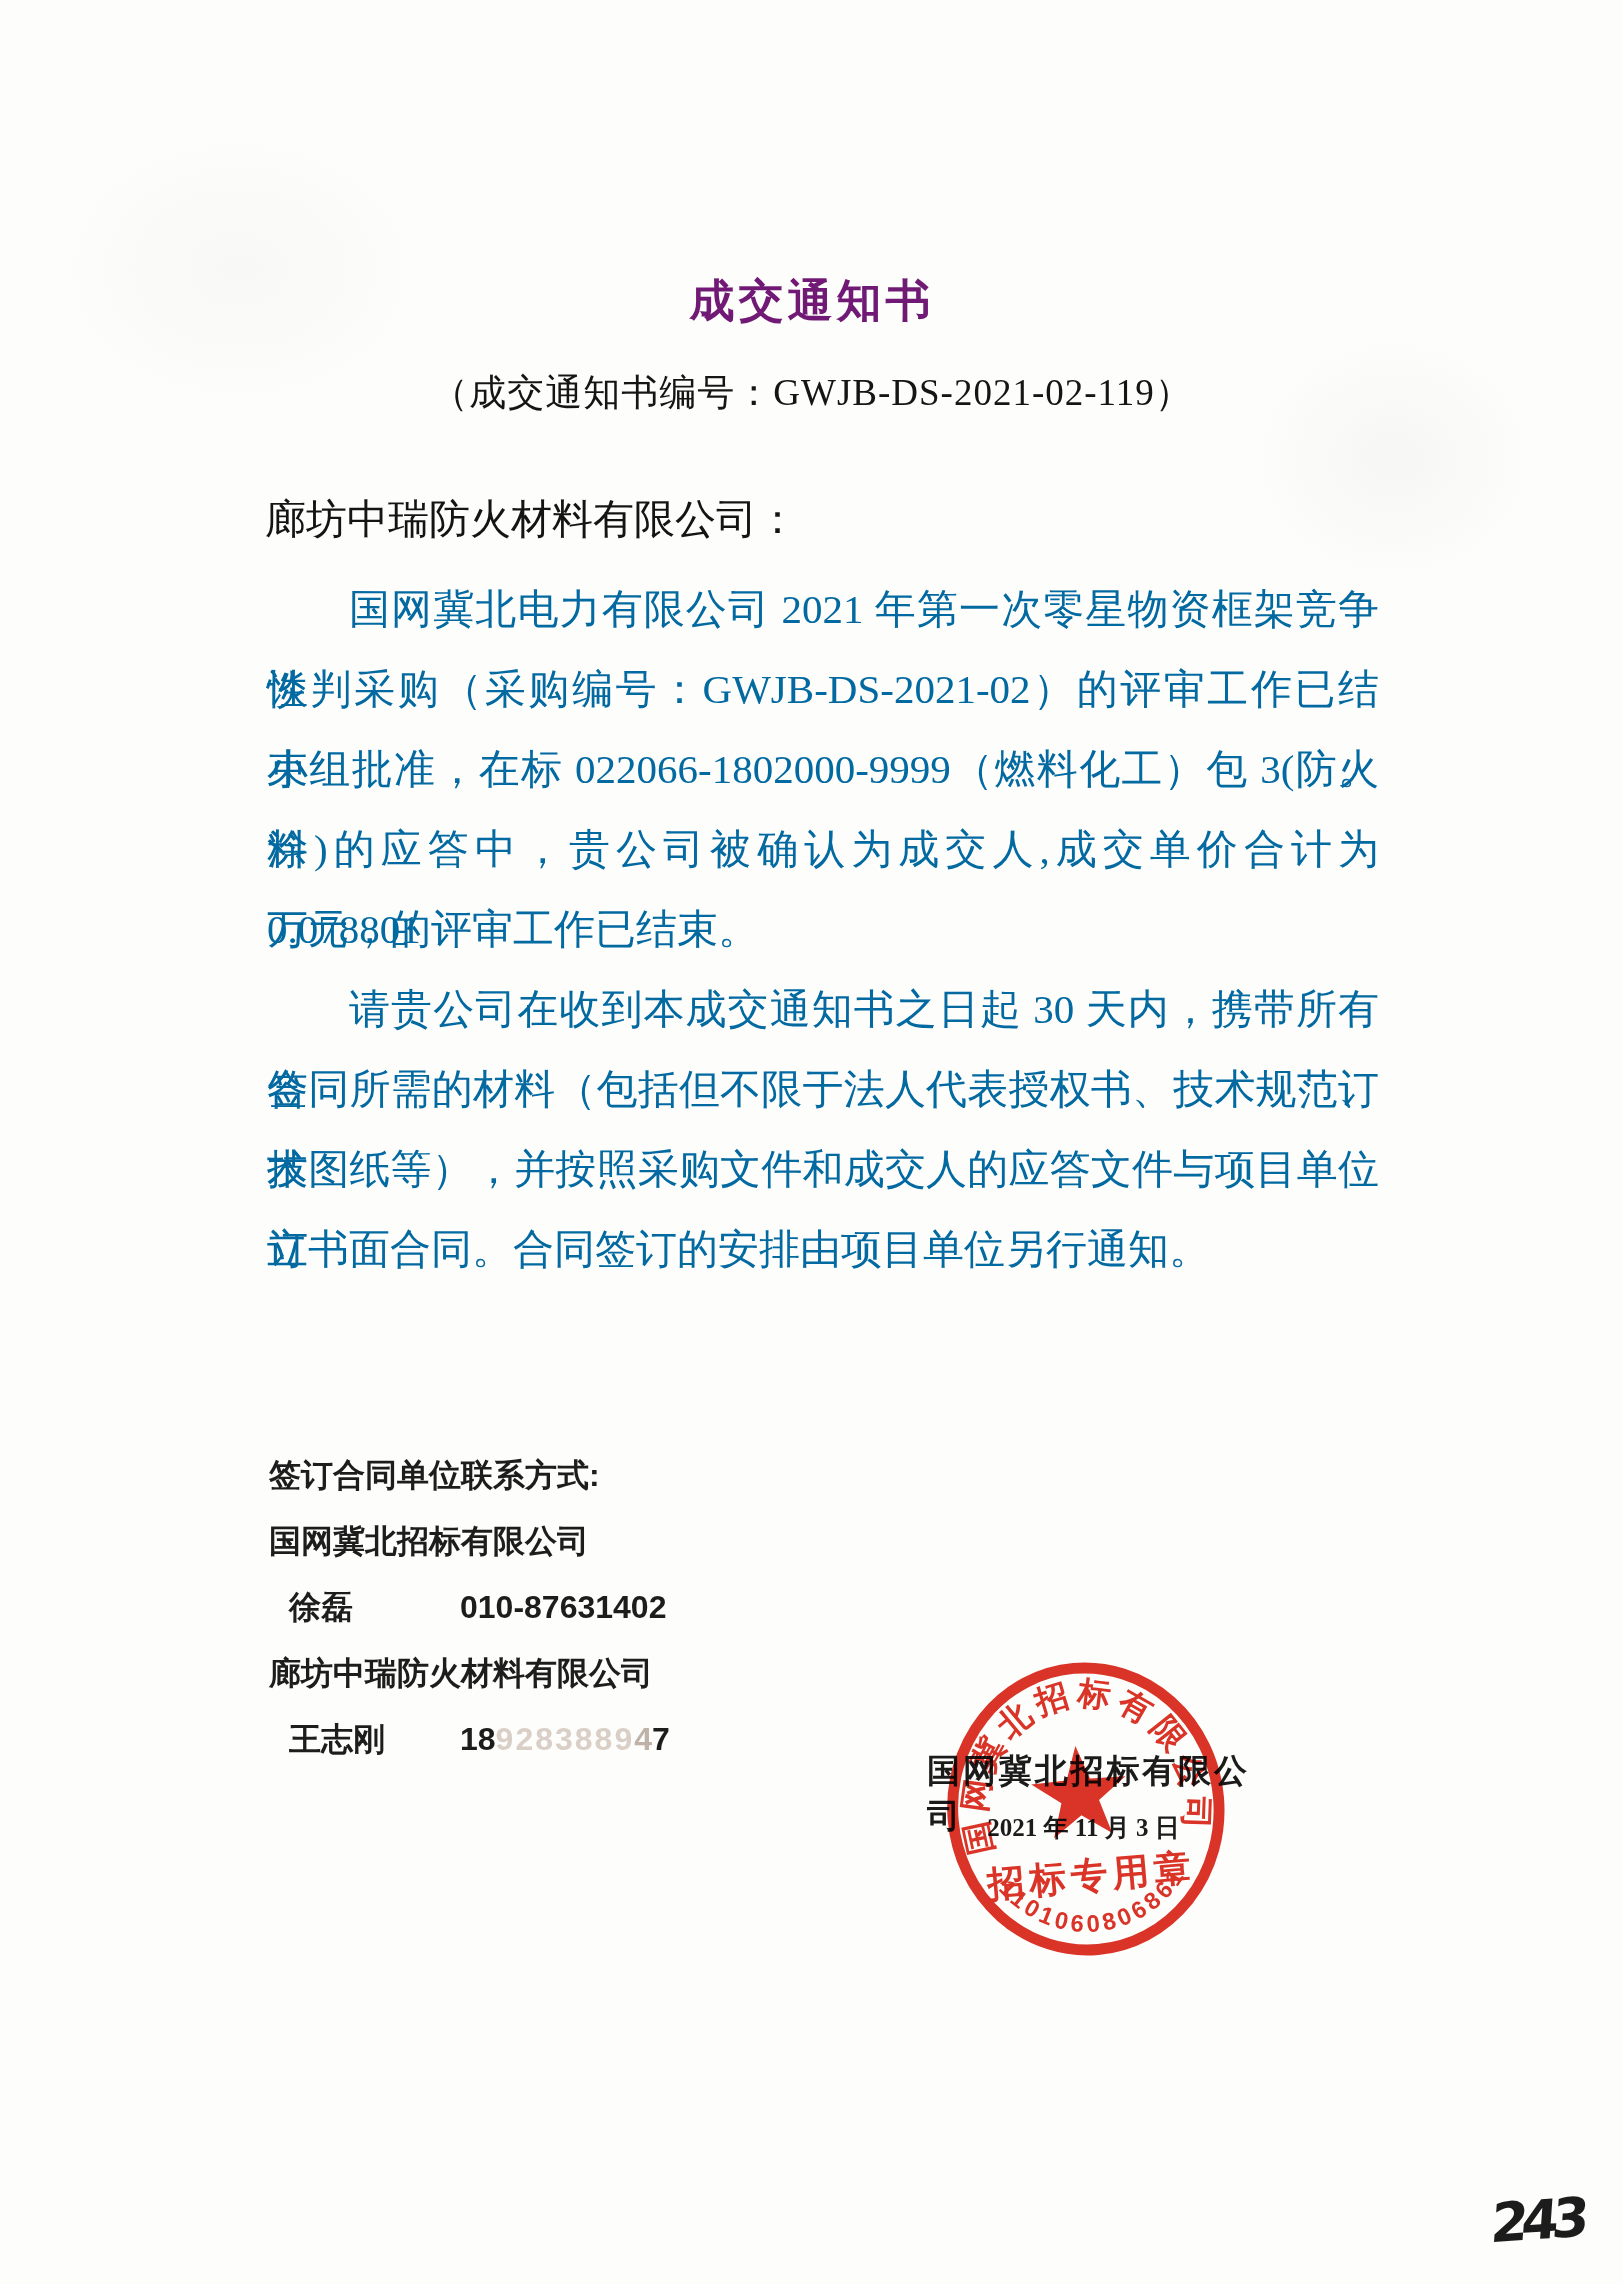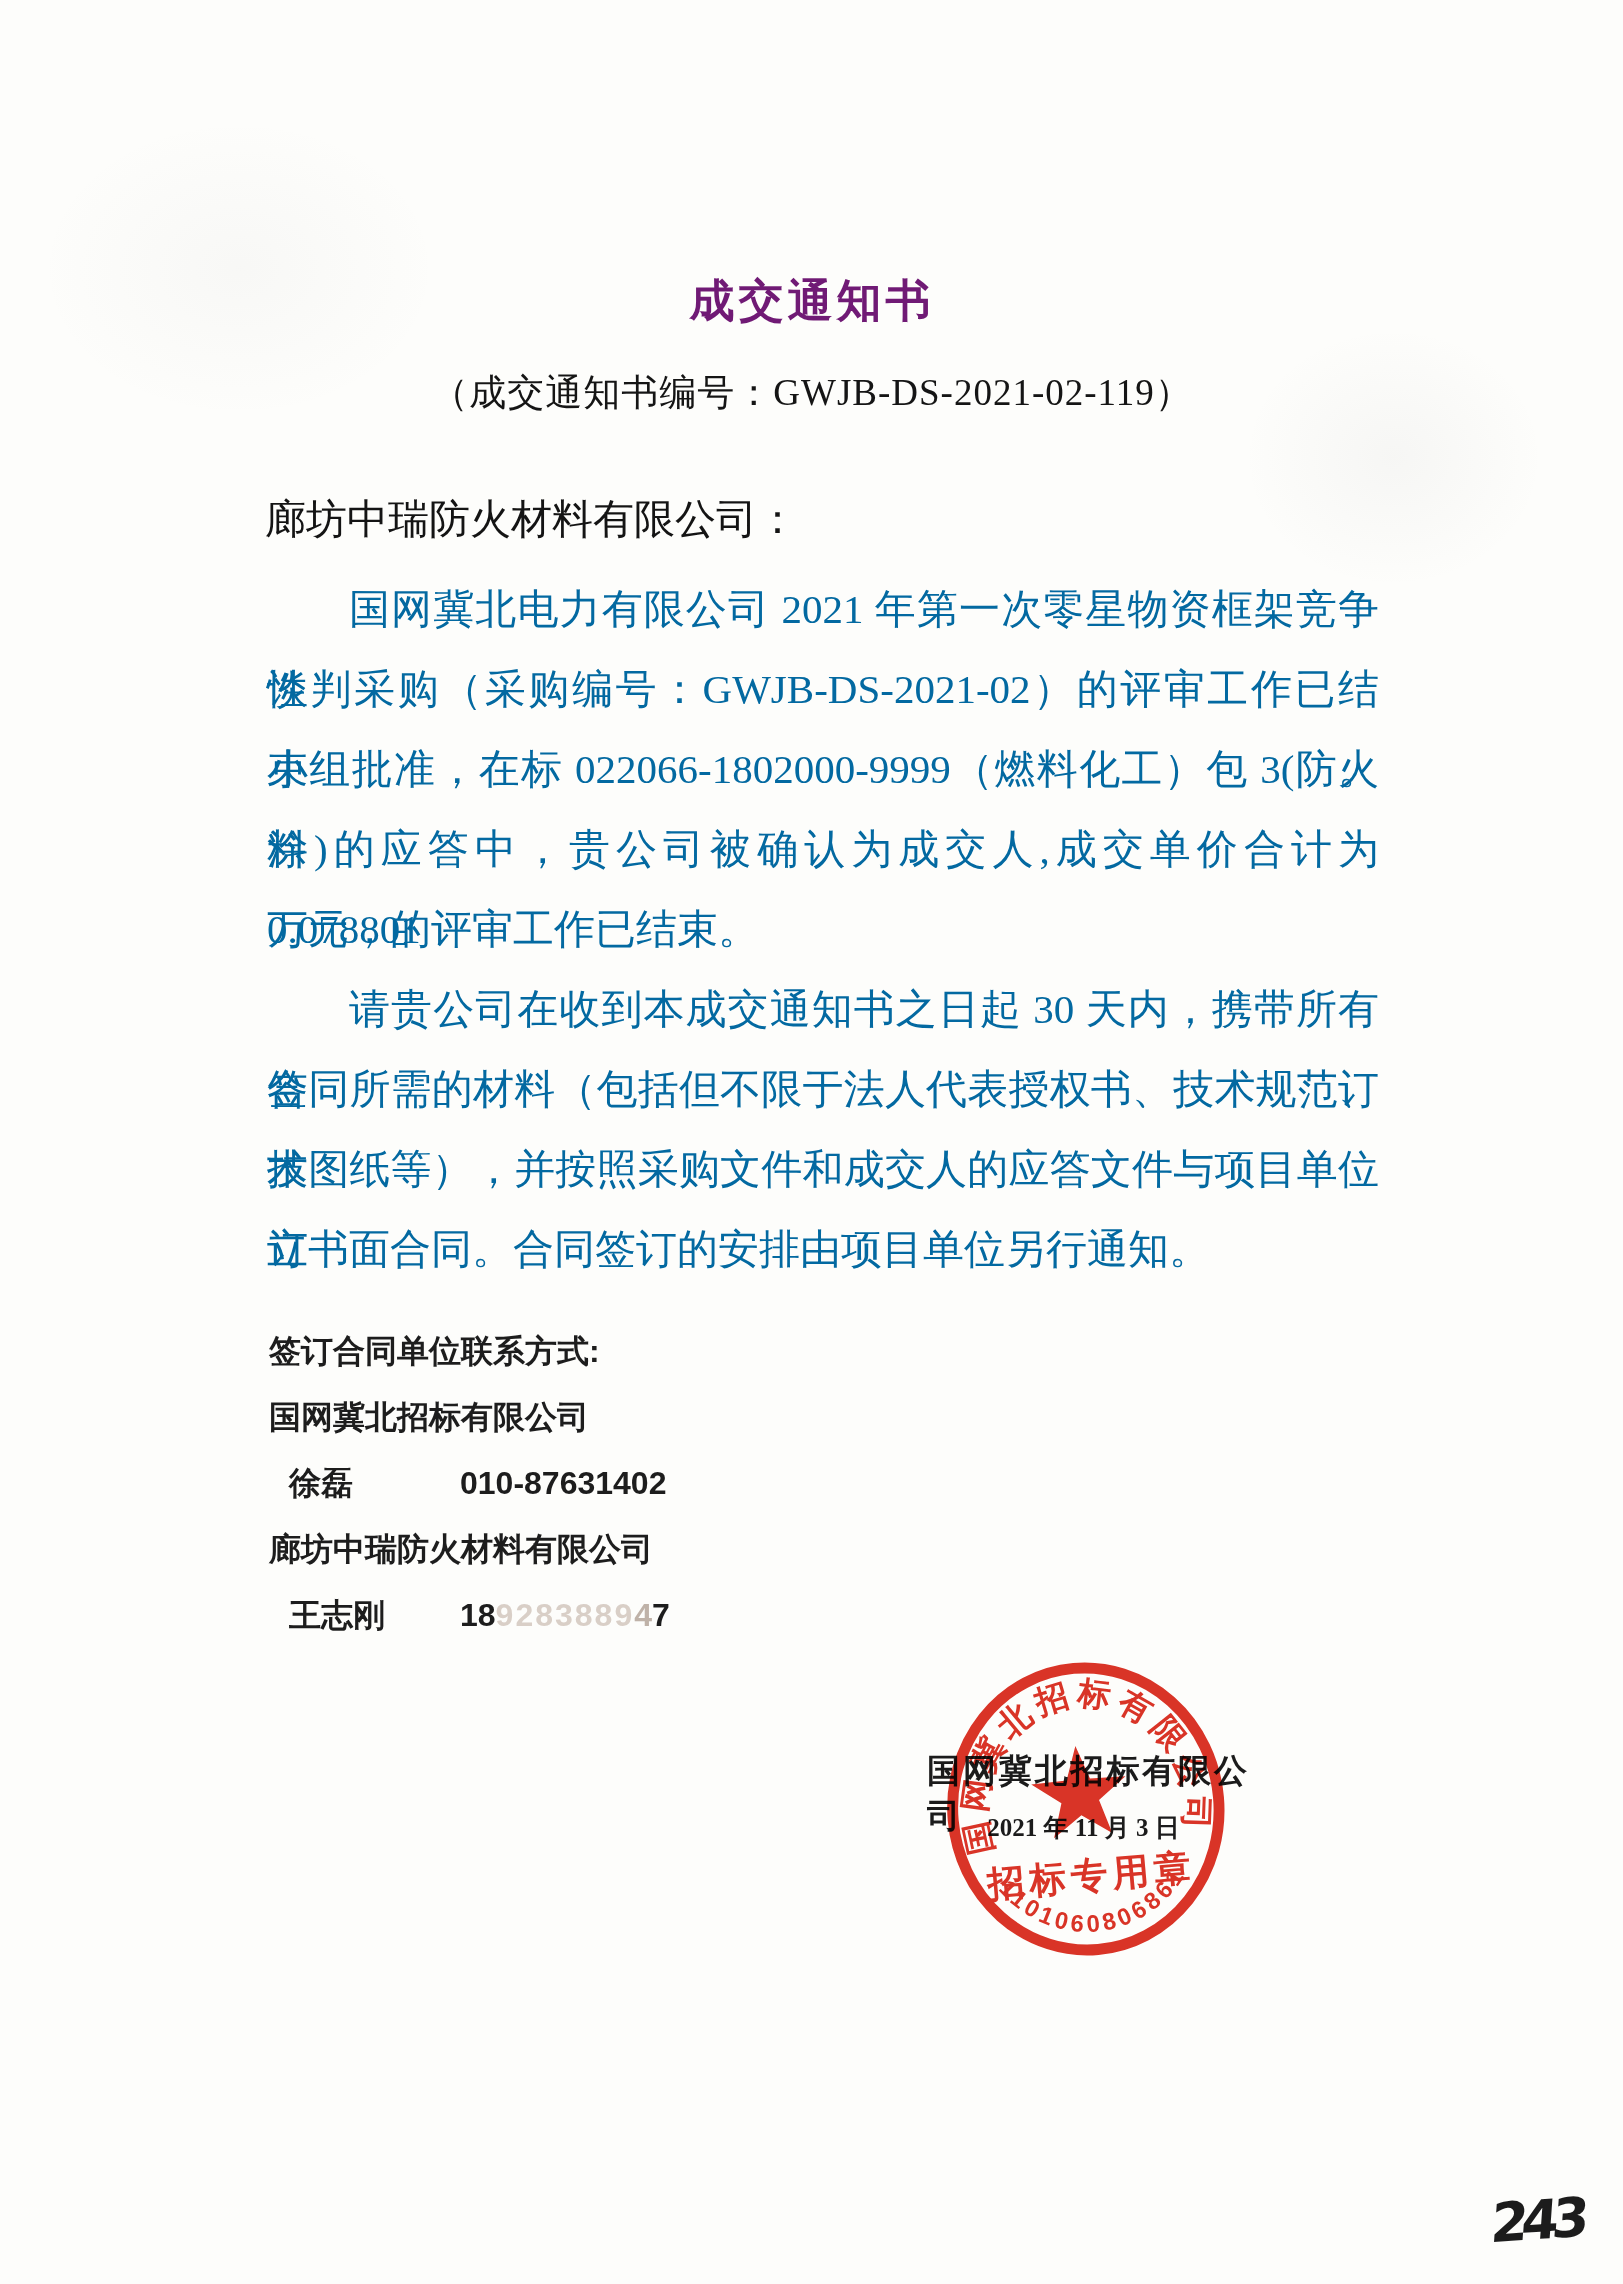--- a/index.html
+++ b/index.html
@@ -31,21 +31,21 @@
     font-size:41px;color:#141414;
   }
   .body-text{
     position:absolute;left:267px;top:569px;width:1112px;
     font-size:41px;line-height:80px;color:#0369a1;
   }
   .line{height:80px;white-space:nowrap;}
   .line.full{white-space:normal;text-align:justify;text-align-last:justify;}
   .line.indent{text-indent:82px;}
   .contact{
-    position:absolute;left:269px;top:1318px;width:697px;
+    position:absolute;left:269px;top:1442px;width:697px;
     font-family:"Liberation Sans", sans-serif;
     font-size:32px;font-weight:600;line-height:66px;color:#1d1d1d;
   }
   .contact .cname{display:inline-block;width:171px;margin-left:20px;}
   .ghost{color:#d9cfc7;letter-spacing:2px;}
   .semi{color:#bfb2a8;}
   .seal-area{
     position:absolute;left:936px;top:1650px;width:299px;height:310px;
     transform:rotate(-5deg);
     mix-blend-mode:multiply;opacity:0.95;

